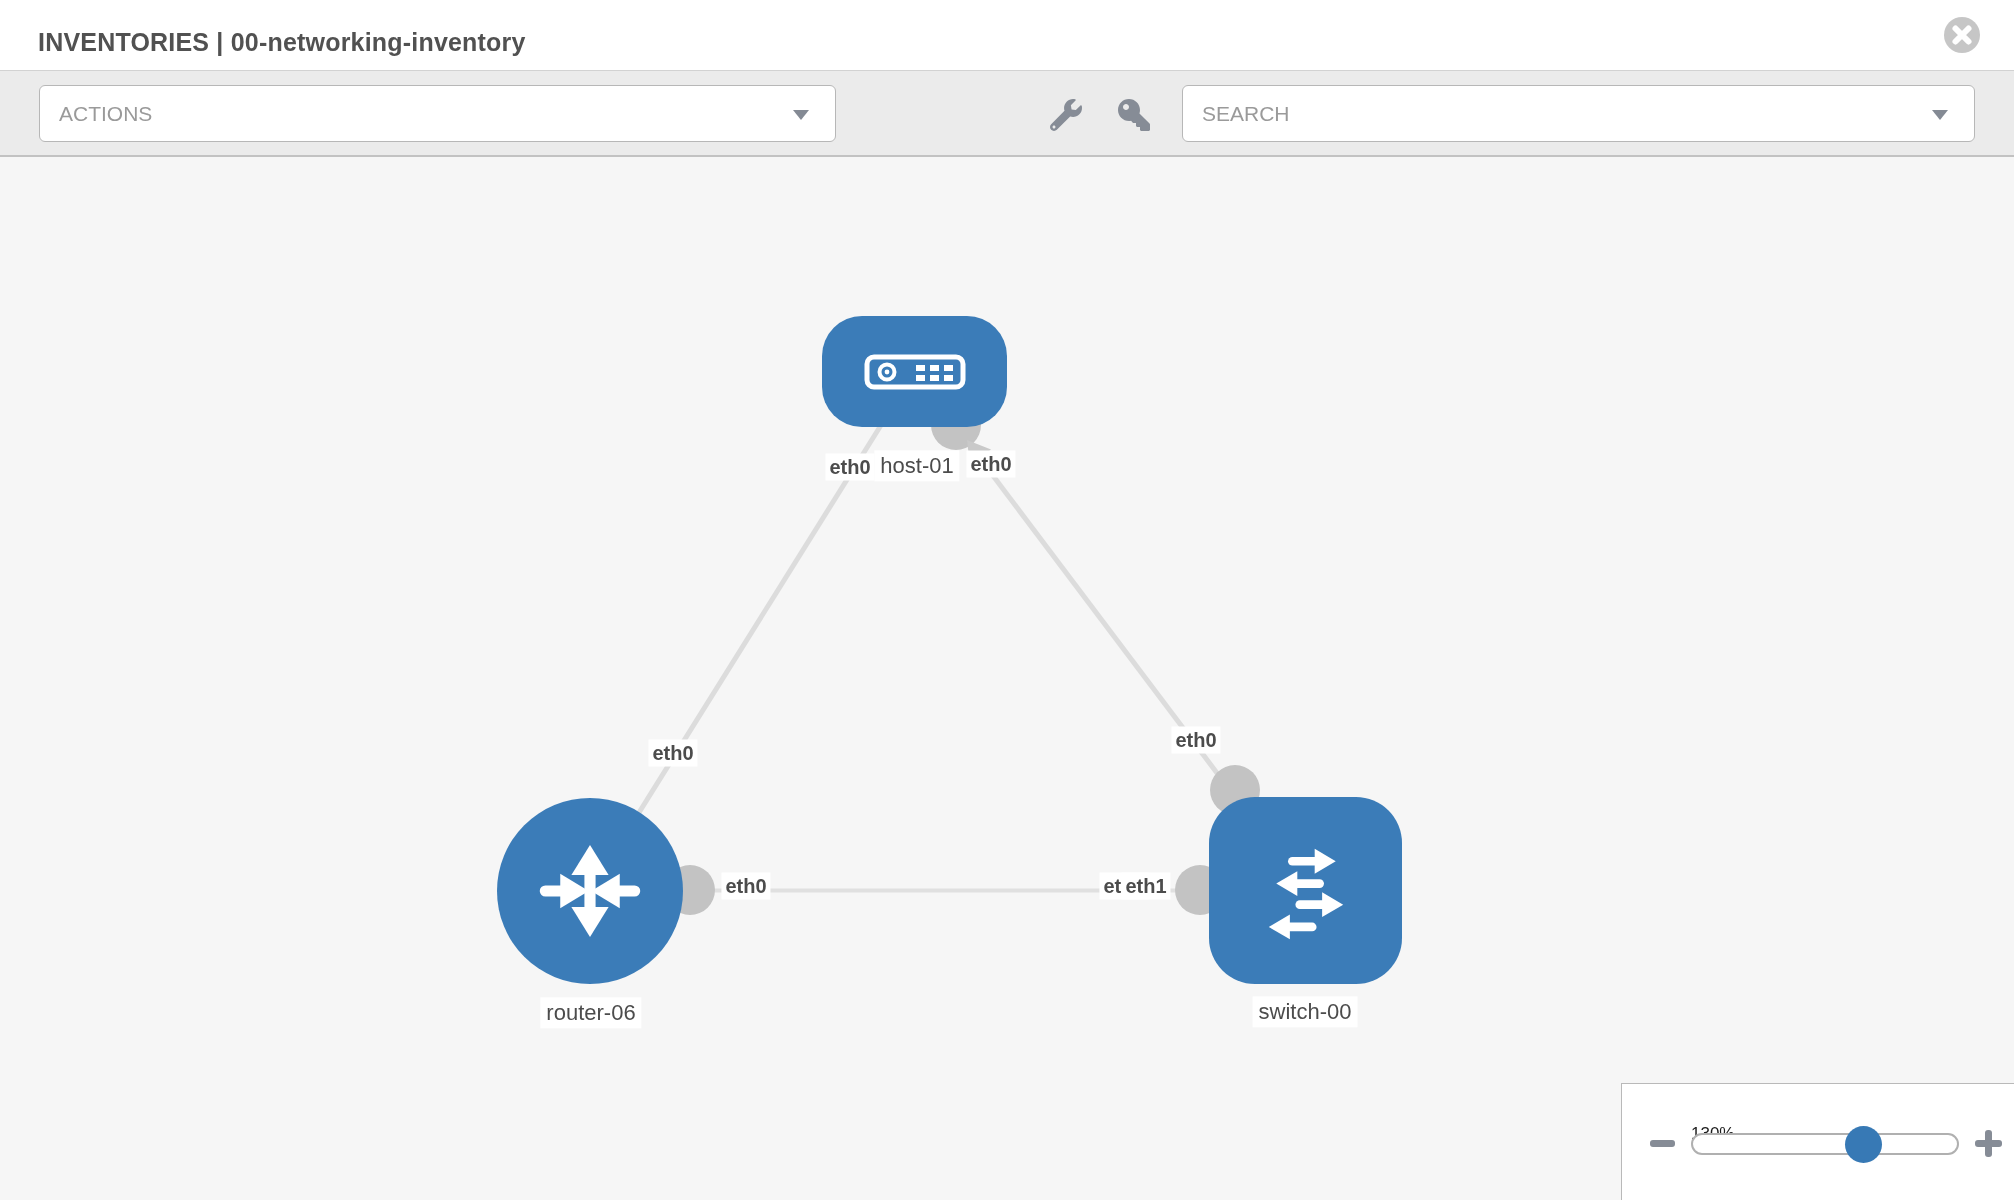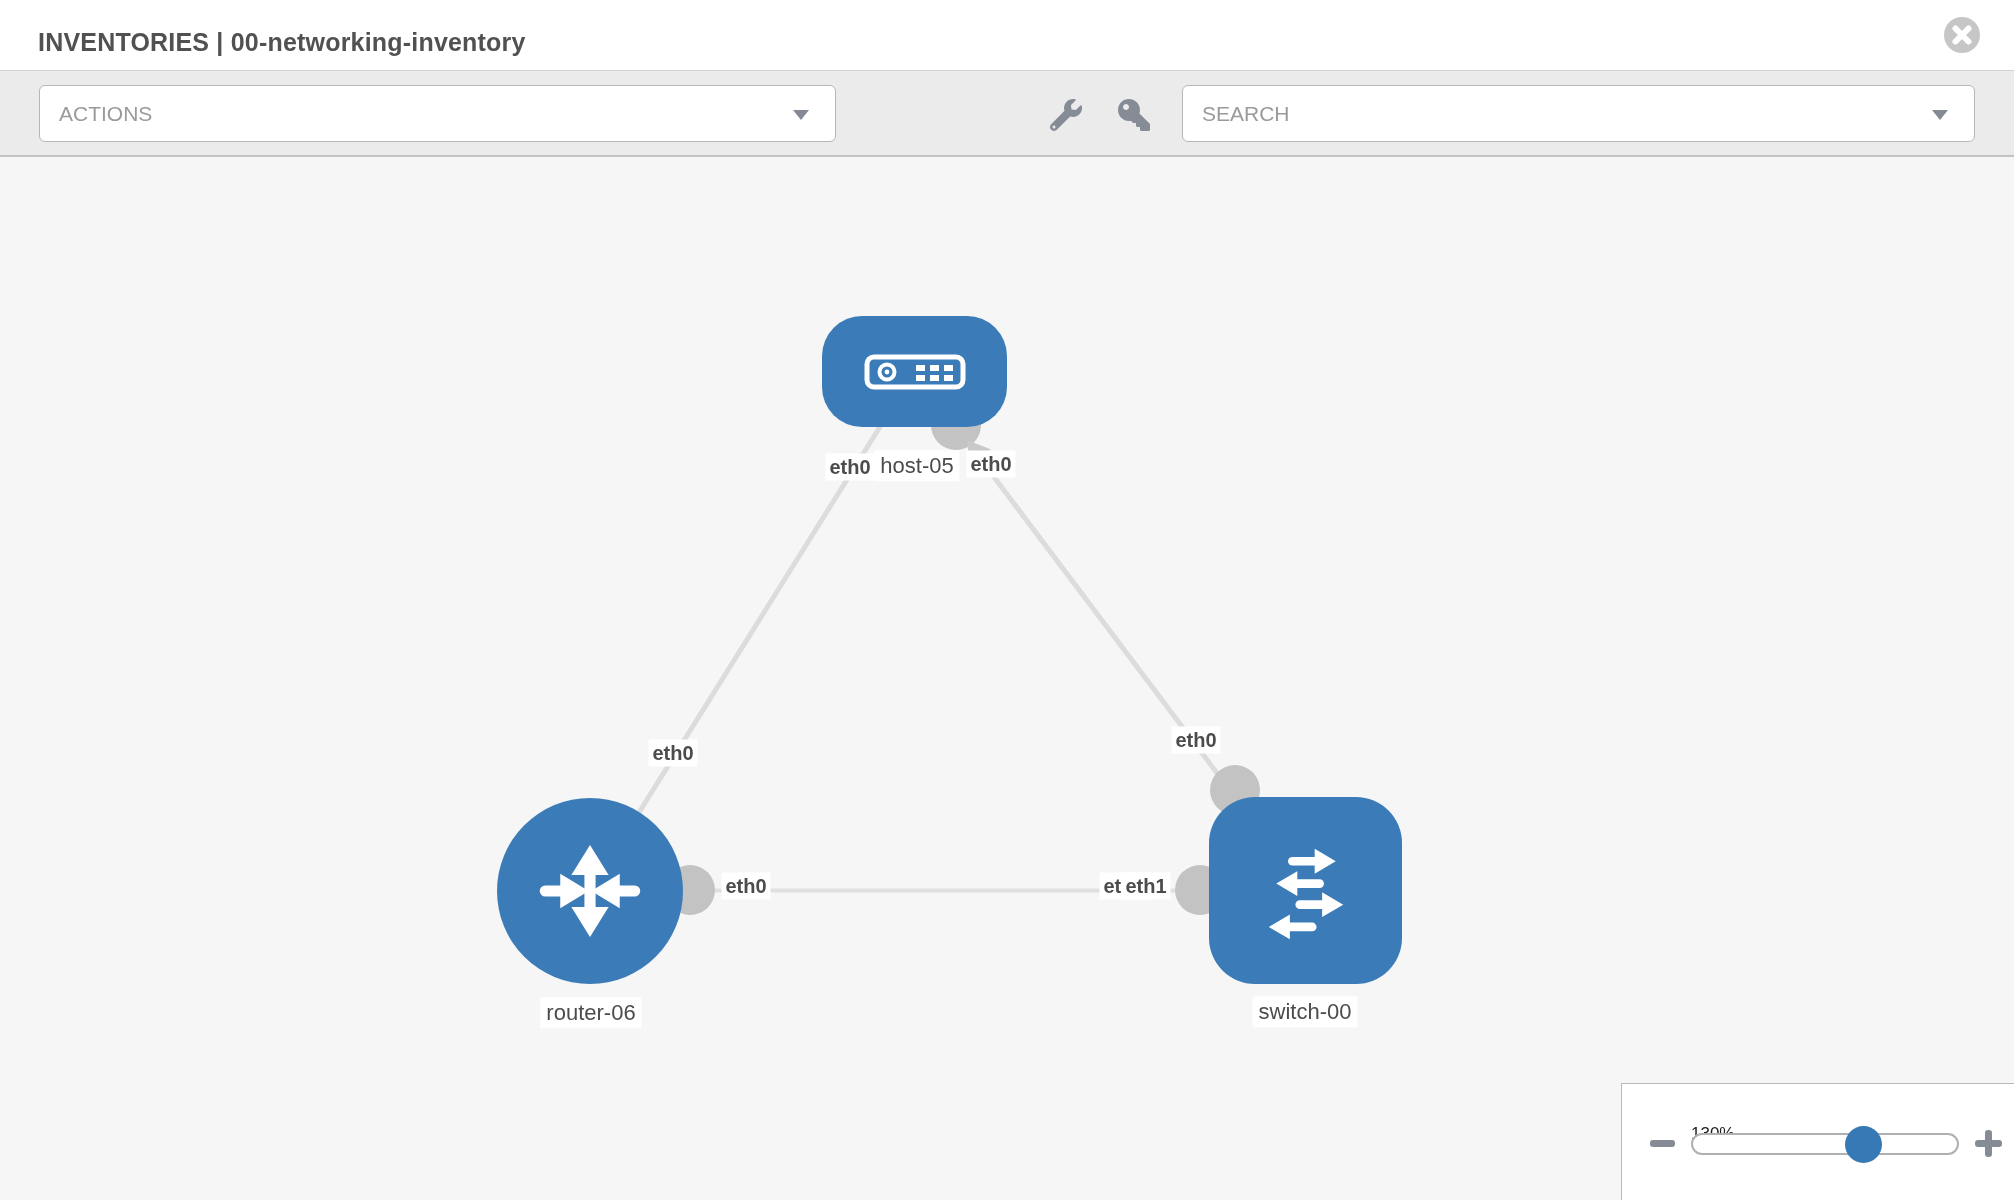--- a/index.html
+++ b/index.html
@@ -160,21 +160,21 @@
           <line x1="61" y1="44" x2="41" y2="44"></line>
           <polygon points="26,44 43,34 43,54" stroke="none"></polygon>
           <line x1="45" y1="61" x2="65" y2="61"></line>
           <polygon points="80,61 63,51 63,71" stroke="none"></polygon>
           <line x1="55" y1="79" x2="35" y2="79"></line>
           <polygon points="20,79 37,69 37,89" stroke="none"></polygon>
         </g>
       </svg>
     </div>
 
-    <div class="lbl lbl-node lbl-host">host-05</div>
+    <div class="lbl lbl-node lbl-host">host-01</div>
     <div class="lbl lbl-node lbl-router">router-06</div>
     <div class="lbl lbl-node lbl-switch">switch-00</div>
 
     <div class="lbl lbl-eth eth-1a">eth0</div>
     <div class="lbl lbl-eth eth-1b">eth0</div>
     <div class="lbl lbl-eth eth-2a">eth0</div>
     <div class="lbl lbl-eth eth-2b">eth0</div>
     <div class="lbl lbl-eth eth-3a">eth0</div>
     <div class="lbl lbl-eth eth-3bg">eth1</div>
     <div class="lbl lbl-eth eth-3b">eth1</div>

